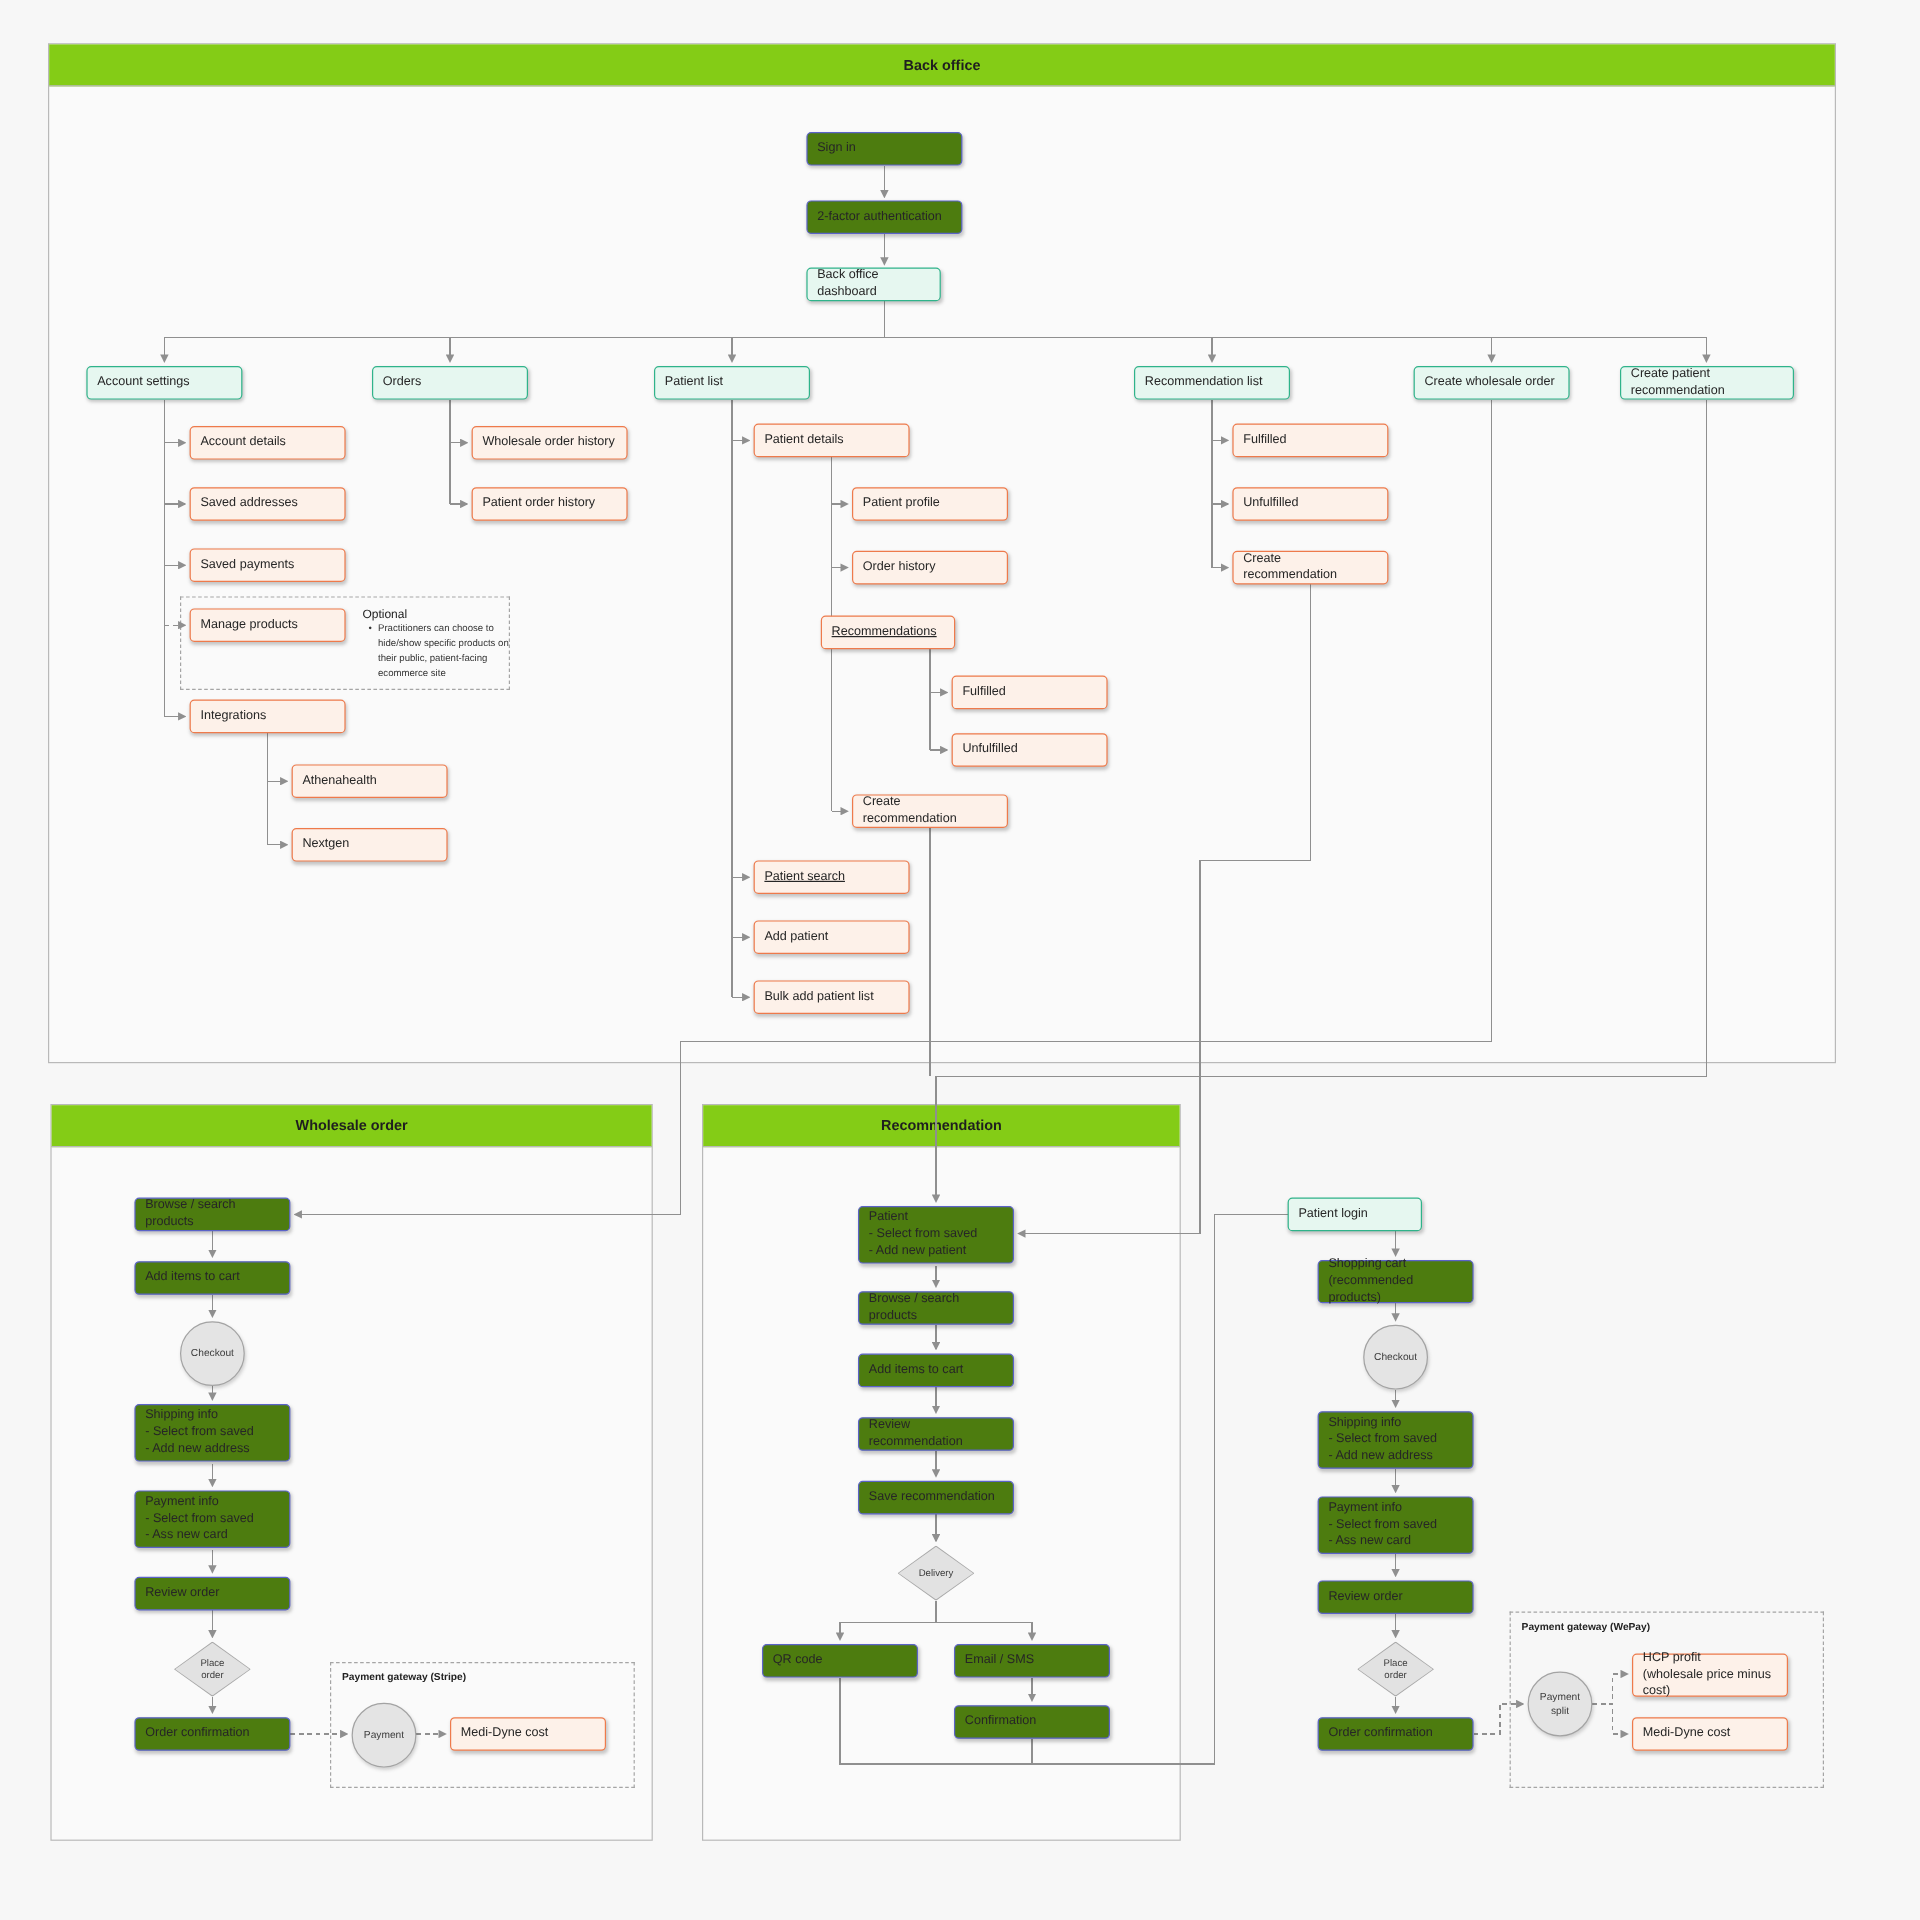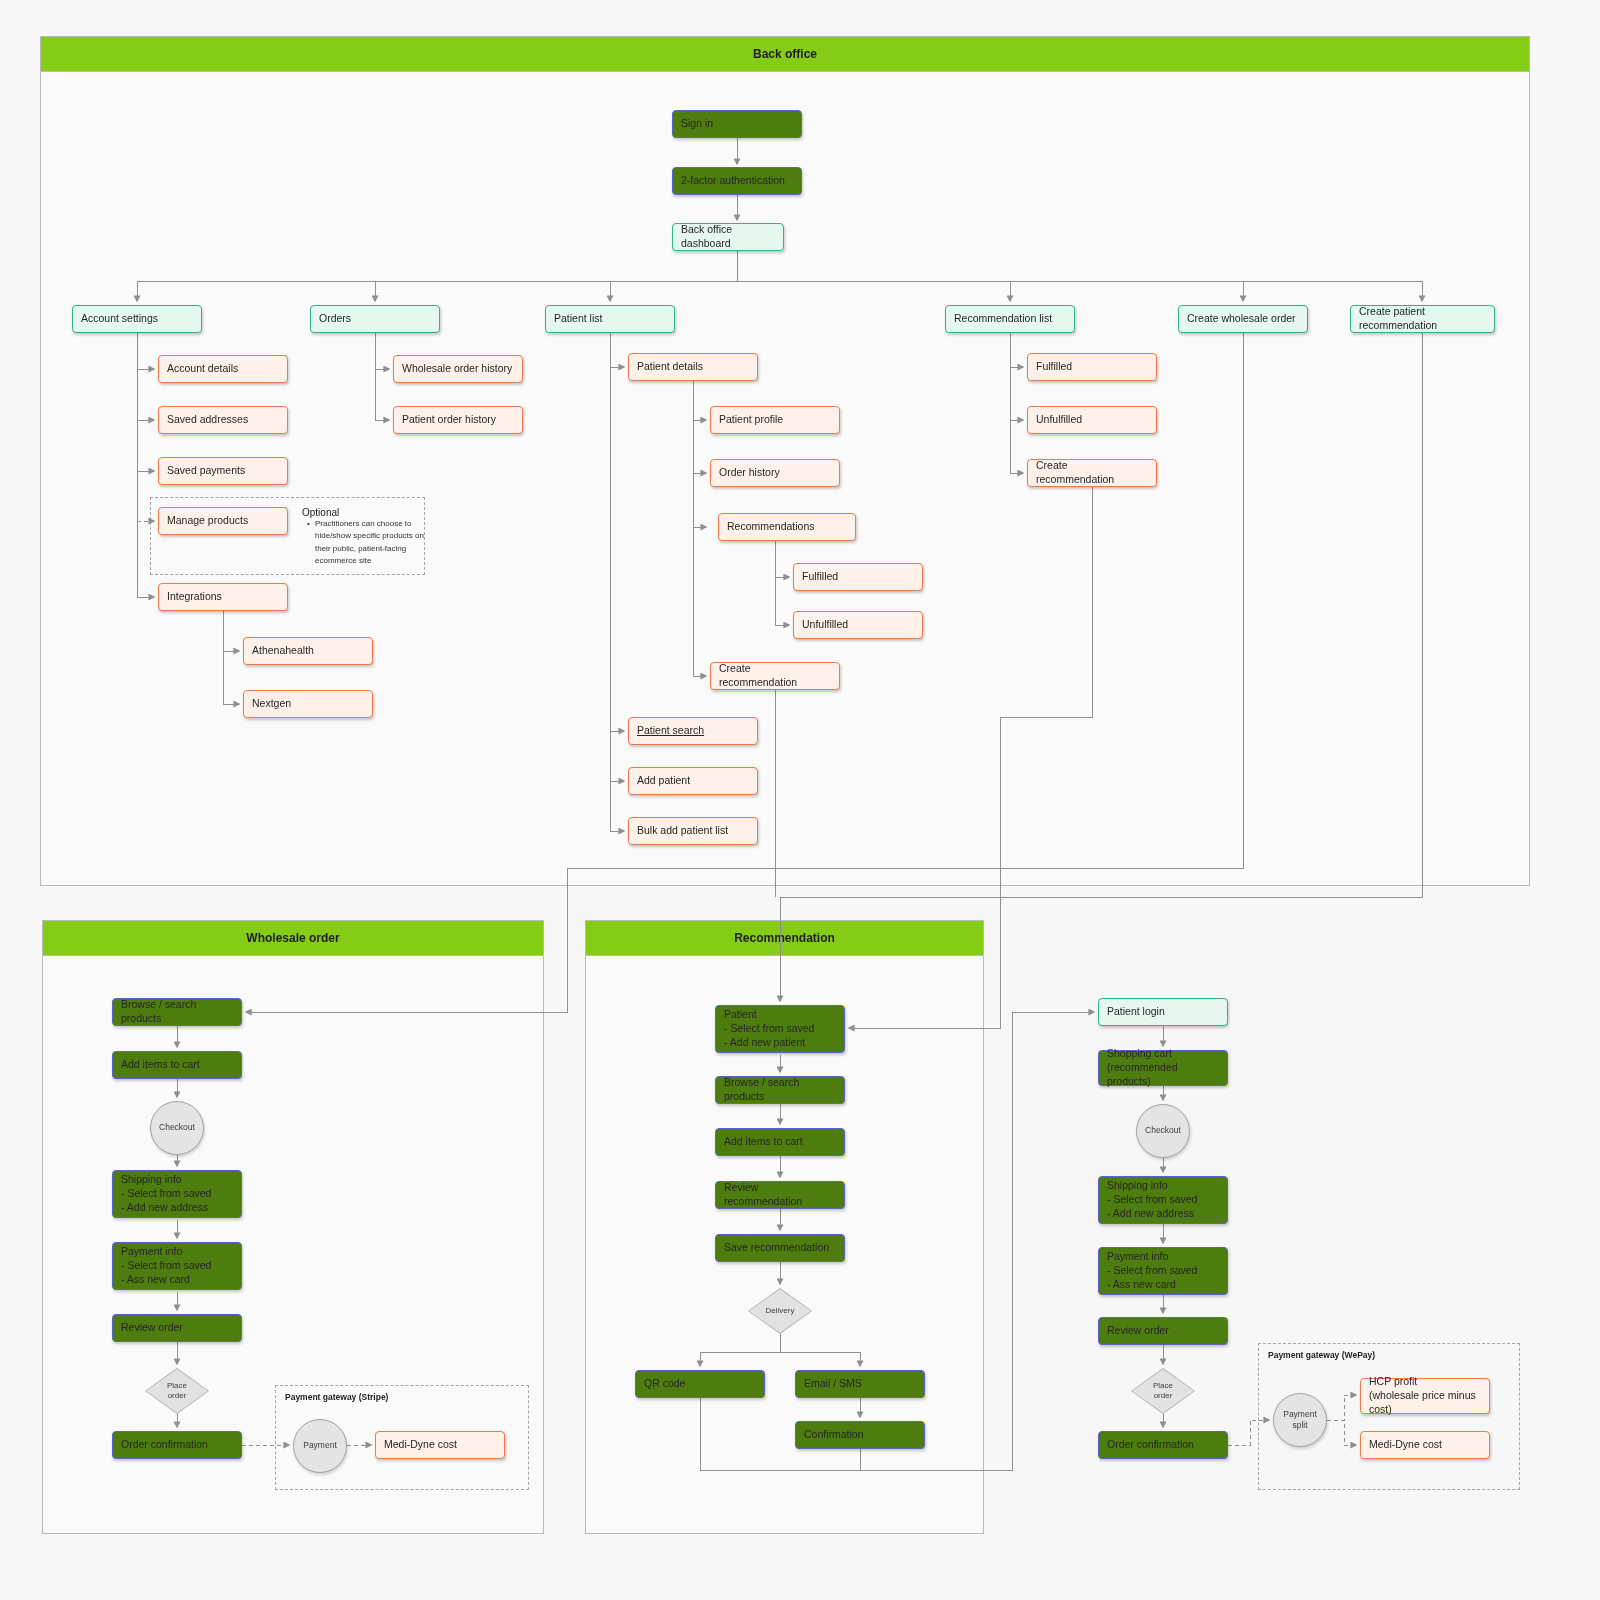--- a/index.html
+++ b/index.html
@@ -160,21 +160,21 @@
   <div class="node orange" style="left:158px;top:583px;width:130px;height:28px;">Integrations</div>
   <div class="node orange" style="left:243px;top:637px;width:130px;height:28px;">Athenahealth</div>
   <div class="node orange" style="left:243px;top:690px;width:130px;height:28px;">Nextgen</div>
 
   <div class="node orange" style="left:393px;top:355px;width:130px;height:28px;">Wholesale order history</div>
   <div class="node orange" style="left:393px;top:406px;width:130px;height:28px;">Patient order history</div>
 
   <div class="node orange" style="left:628px;top:353px;width:130px;height:28px;">Patient details</div>
   <div class="node orange" style="left:710px;top:406px;width:130px;height:28px;">Patient profile</div>
   <div class="node orange" style="left:710px;top:459px;width:130px;height:28px;">Order history</div>
-  <div class="node orange" style="left:718px;top:513px;width:138px;height:28px;">Recommendations</div>
+  <div class="node orange" style="left:684px;top:513px;width:112px;height:28px;text-decoration:underline;">Recommendations</div>
   <div class="node orange" style="left:793px;top:563px;width:130px;height:28px;">Fulfilled</div>
   <div class="node orange" style="left:793px;top:611px;width:130px;height:28px;">Unfulfilled</div>
   <div class="node orange" style="left:710px;top:662px;width:130px;height:28px;">Create recommendation</div>
   <div class="node orange" style="left:628px;top:717px;width:130px;height:28px;text-decoration:underline;">Patient search</div>
   <div class="node orange" style="left:628px;top:767px;width:130px;height:28px;">Add patient</div>
   <div class="node orange" style="left:628px;top:817px;width:130px;height:28px;">Bulk add patient list</div>
 
   <div class="node orange" style="left:1027px;top:353px;width:130px;height:28px;">Fulfilled</div>
   <div class="node orange" style="left:1027px;top:406px;width:130px;height:28px;">Unfulfilled</div>
   <div class="node orange" style="left:1027px;top:459px;width:130px;height:28px;">Create recommendation</div>
@@ -208,21 +208,21 @@
   <div class="node blue" style="left:715px;top:1234px;width:130px;height:28px;">Save recommendation</div>
   <div class="diamond" style="left:748px;top:1288px;width:64px;height:46px;">
     <div class="d-outer"></div>
     <div class="d-inner"></div>
     <div class="d-label">Delivery</div>
   </div>
   <div class="node blue" style="left:635px;top:1370px;width:130px;height:28px;">QR code</div>
   <div class="node blue" style="left:795px;top:1370px;width:130px;height:28px;">Email / SMS</div>
   <div class="node blue" style="left:795px;top:1421px;width:130px;height:28px;">Confirmation</div>
 
-  <div class="node green" style="left:1098px;top:998px;width:130px;height:28px;">Patient login</div>
+  <div class="node green" style="left:1073px;top:998px;width:112px;height:28px;">Patient login</div>
   <div class="node blue" style="left:1098px;top:1050px;width:130px;height:36px;">Shopping cart
 (recommended products)</div>
   <div class="circle" style="left:1136px;top:1104px;width:54px;height:54px;">Checkout</div>
   <div class="node blue" style="left:1098px;top:1176px;width:130px;height:48px;">Shipping info
 - Select from saved
 - Add new address</div>
   <div class="node blue" style="left:1098px;top:1247px;width:130px;height:48px;">Payment info
 - Select from saved
 - Ass new card</div>
   <div class="node blue" style="left:1098px;top:1317px;width:130px;height:28px;">Review order</div>

